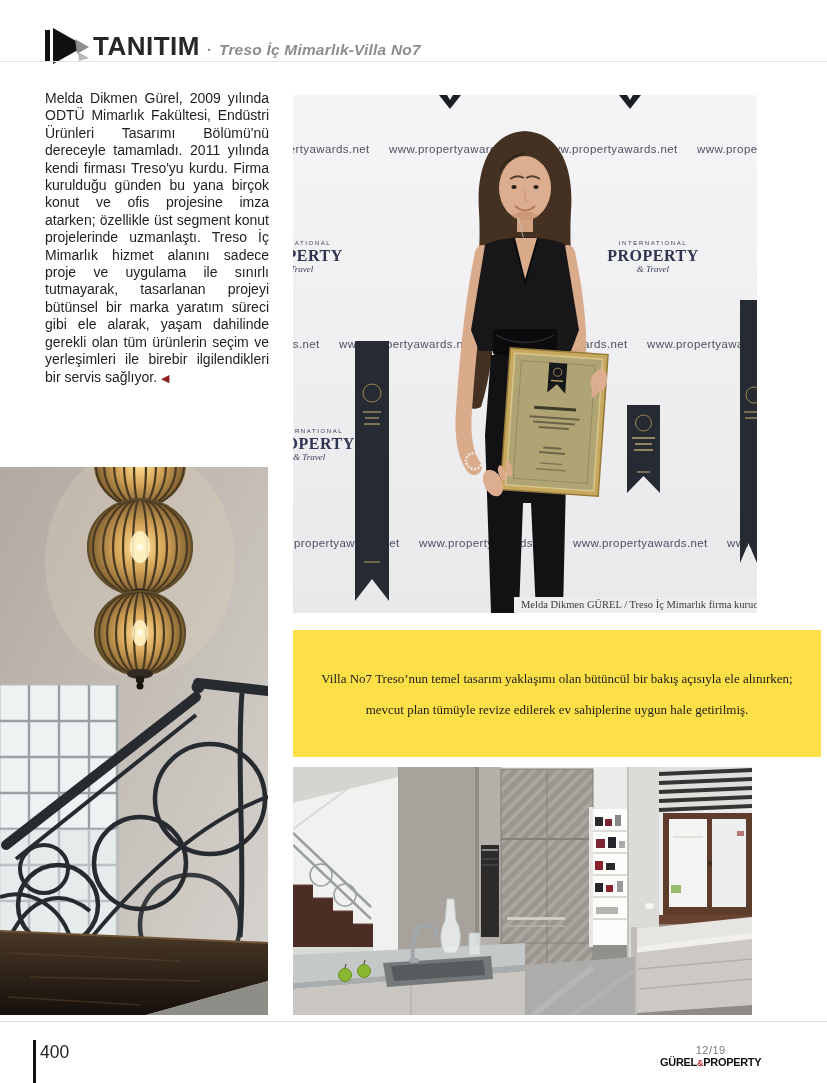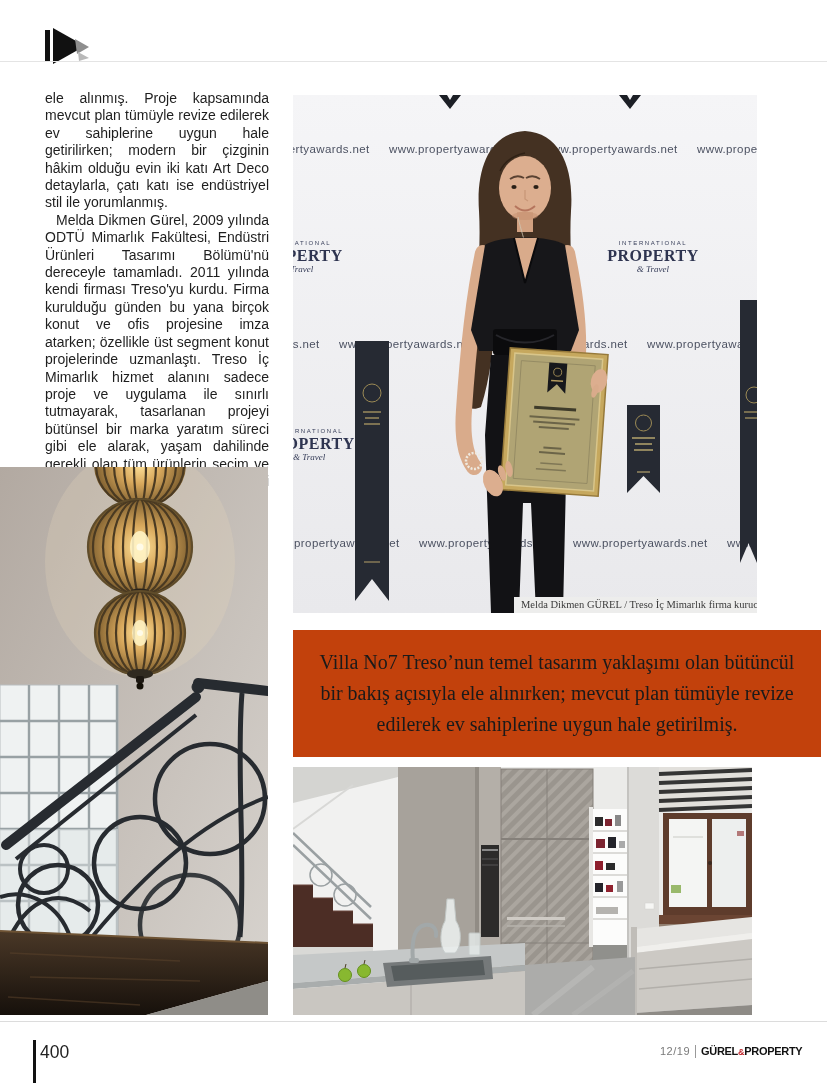--- a/index.html
+++ b/index.html
@@ -23,51 +23,55 @@
 
   
   .award-photo { position:absolute; left:293px; top:95px; width:464px; height:518px; overflow:hidden; }
   .photo-caption { position:absolute; right:0; bottom:0; width:243px; height:16px; background:#ededec;
                    font-family:"Liberation Serif", serif; font-size:10.5px; line-height:16px; color:#3b3b3b;
                    padding-left:7px; box-sizing:border-box; white-space:nowrap; overflow:hidden; }
   .lamp-photo { position:absolute; left:0; top:467px; width:268px; height:548px; overflow:hidden; }
   .kitchen-photo { position:absolute; left:293px; top:767px; width:459px; height:248px; overflow:hidden; }
 
   
-  .pull-quote { position:absolute; left:293px; top:630px; width:528px; height:127px; background:#c2410c;
+  .pull-quote { position:absolute; left:293px; top:630px; width:528px; height:127px; background:#fde047;
                 display:flex; align-items:center; justify-content:center; text-align:center;
-                font-family:"Liberation Serif", serif; font-size:20px; line-height:31px; color:#1a1a1a;
+                font-family:"Liberation Serif", serif; font-size:13px; line-height:31px; color:#1a1a1a;
                 padding:0 26px; box-sizing:border-box; }
 
   
   .footer-rule { position:absolute; top:1021px; left:0; width:827px; height:1px; background:#dcdcdc; }
   .page-number-block { position:absolute; left:33px; top:1040px; display:flex; }
   .page-number-bar { width:3px; height:44px; background:#111; }
   .page-number { font-size:17.5px; color:#222; margin:2px 0 0 4px; }
-  .footer-right { position:absolute; left:660px; top:1044px; display:flex; align-items:center; height:14px; }
+  .footer-right { position:absolute; left:660px; top:1044px; display:flex; align-items:center; height:14px;flex-direction:column; }
   .footer-issue { font-size:11px; color:#7a7a7a; letter-spacing:.5px; }
   .footer-divider { width:1px; height:13px; background:#999; margin:0 5px; }
   .magazine-logo { font-size:11px; font-weight:800; letter-spacing:-.3px; color:#111; white-space:nowrap; }
   .magazine-amp { color:#c0272d; font-size:9px; }
 </style>
 </head>
 <body>
 
 <div class="page">
 
   <svg class="header-logo" width="46" height="40" viewBox="0 0 46 40">
     <rect x="0" y="3" width="5" height="32" fill="#111"></rect>
     <polygon points="8,1 40,19 8,37" fill="#111"></polygon>
     <polygon points="30,12 44,20 32,27" fill="#8e8e8e"></polygon>
     <polygon points="33,25 44,31 34,34" fill="#b9b9b9"></polygon>
   </svg>
+  <div class="masthead">
+    <span class="section-title">TANITIM</span>
+    <span class="section-sep">·</span>
+    <span class="section-subtitle">Treso İç Mimarlık-Villa No7</span>
+  </div>
   <div class="header-rule"></div>
 
   <div class="article-col">
-    <p><span>ele alınmış. Proje kapsamında mevcut plan tümüyle revize edilerek ev sahiplerine uygun hale getirilirken; modern bir çizginin hâkim olduğu evin iki katı Art Deco detaylarla, çatı katı ise endüstriyel stil ile yorumlanmış.</span></p>
     <p><span>Melda Dikmen Gürel, 2009 yılında ODTÜ Mimarlık Fakültesi, Endüstri Ürünleri Tasarımı Bölümü'nü dereceyle tamamladı. 2011 yılında kendi firması Treso'yu kurdu. Firma kurulduğu günden bu yana birçok konut ve ofis projesine imza atarken; özellikle üst segment konut projelerinde uzmanlaştı. Treso İç Mimarlık hizmet alanını sadece proje ve uygulama ile sınırlı tutmayarak, tasarlanan projeyi bütünsel bir marka yaratım süreci gibi ele alarak, yaşam dahilinde gerekli olan tüm ürünlerin seçim ve yerleşimleri ile birebir ilgilendikleri bir servis sağlıyor.</span> <span class="end-arrow">◀</span></p>
   </div>
 
   <div class="award-photo">
     <svg width="464" height="518" viewBox="0 0 464 518">
       <defs>
         <linearGradient id="aw-bg" x1="0" y1="0" x2="0" y2="1">
           <stop offset="0" stop-color="#f5f5f7"></stop>
             <stop offset="1" stop-color="#e9e9ec"></stop>
         </linearGradient>

